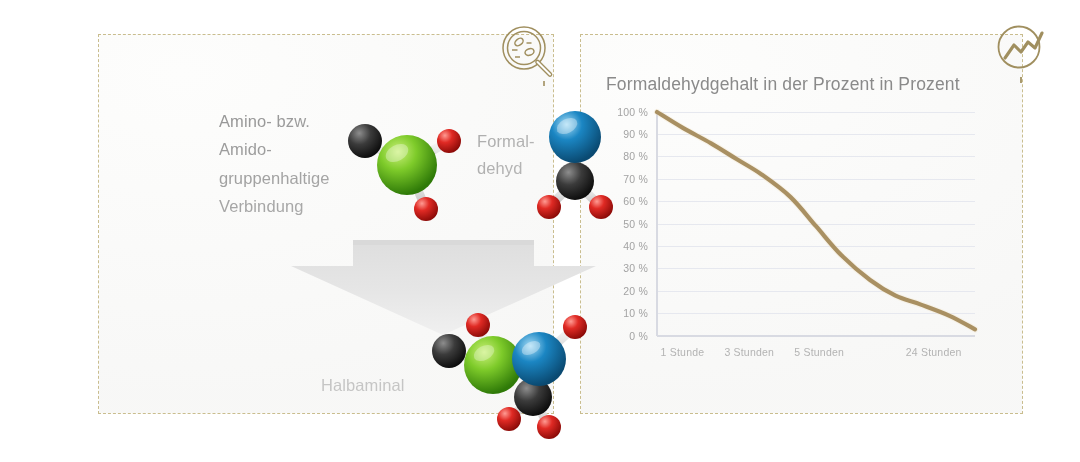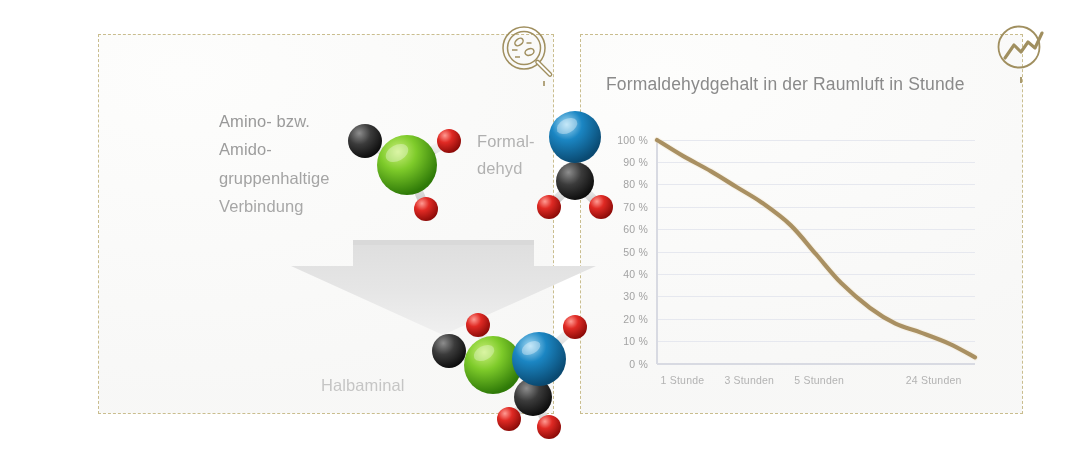--- a/index.html
+++ b/index.html
@@ -85,21 +85,21 @@
     left: 606px;
     top: 74px;
     color: #8a8a8a;
     font-size: 17.5px;
     letter-spacing: .15px;
     white-space: nowrap;
   }
   #chart-area {
     position: absolute;
     left: 600px;
-    top: 132px;
+    top: 104px;
     width: 400px;
     height: 265px;
   }
   #chart-svg { display:block; width:100%; height:100%; overflow: visible; }
   .ytick {
     font-family: "Liberation Sans", sans-serif;
     font-size: 10.5px;
     fill: #a3a3a3;
     text-anchor: end;
     letter-spacing: .2px;
@@ -266,21 +266,21 @@
       <circle cx="72" cy="58" r="29" fill="url(#hGreen)"></circle>
       <circle cx="118" cy="52" r="27" fill="url(#hBlue)"></circle>
       <ellipse cx="63" cy="46" rx="11" ry="7" fill="#ffffff" opacity=".30" transform="rotate(-28 63 46)"></ellipse>
       <ellipse cx="110" cy="41" rx="10" ry="6" fill="#ffffff" opacity=".34" transform="rotate(-28 110 41)"></ellipse>
     </svg>
   </div>
 </div>
 
 <div class="panel" id="panel-right"></div>
 
-<div id="chart-title">Formaldehydgehalt in der Raumluft in Stunde</div>
+<div id="chart-title">Formaldehydgehalt in der Prozent in Prozent</div>
 
 <div id="chart-area">
   <svg id="chart-svg" viewBox="0 0 400 265" aria-hidden="true">
     <g id="gridlines">
         <line class="gridline" x1="57" x2="375" y1="8" y2="8"></line>
         <line class="gridline" x1="57" x2="375" y1="30.400000000000006" y2="30.400000000000006"></line>
         <line class="gridline" x1="57" x2="375" y1="52.79999999999998" y2="52.79999999999998"></line>
         <line class="gridline" x1="57" x2="375" y1="75.20000000000002" y2="75.20000000000002"></line>
         <line class="gridline" x1="57" x2="375" y1="97.6" y2="97.6"></line>
         <line class="gridline" x1="57" x2="375" y1="120" y2="120"></line>

